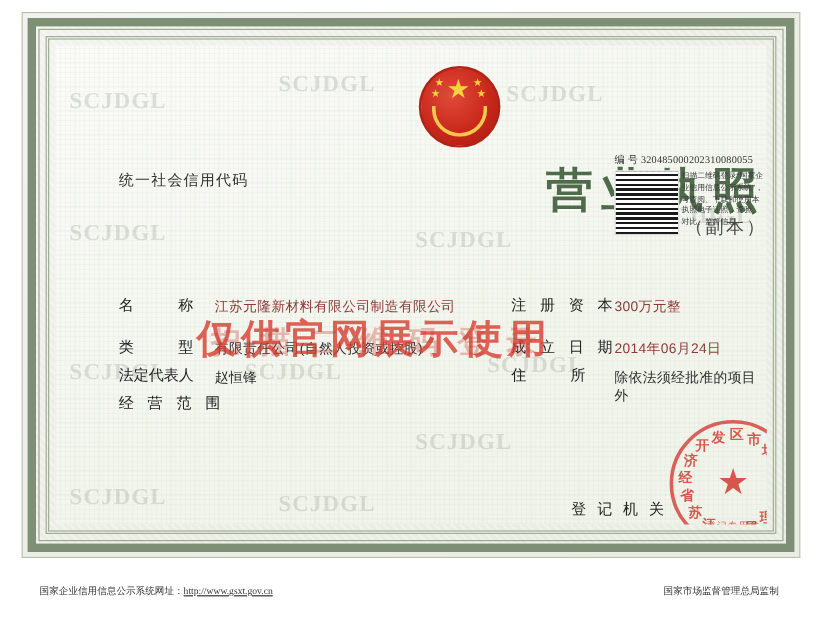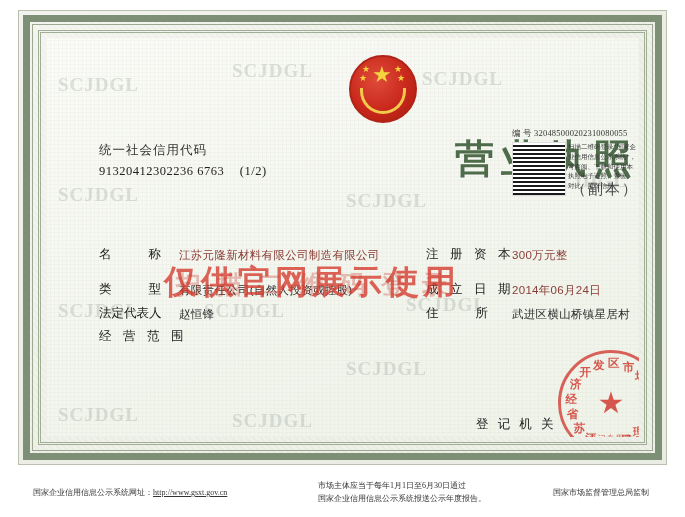--- a/index.html
+++ b/index.html
@@ -380,24 +380,20 @@
         <div class="star-s s1">★</div>
         <div class="star-s s2">★</div>
         <div class="star-s s3">★</div>
         <div class="star-s s4">★</div>
       </div>
 
       <div class="title">营业执照</div>
       <div class="subtitle">（副本）</div>
 
       <div class="code-label">统一社会信用代码</div>
-      <div class="code-value">
-        <span>91320412302236 6763</span>
-        <span class="frac">(1/2)</span>
-      </div>
 
       <div class="serial">
         <span>编 号</span>
         <span>320485000202310080055</span>
       </div>
       <div class="qr"></div>
       <div class="qr-note">扫描二维码登录“国家企业信用信息公示系统”，可查阅、下载和使用本执照电子证照，查验、对比、监督信息。</div>
 
       <div class="field-label" style="left:53px; top:208px;">名　　称</div>
       <div class="field-value red" style="left:133px; top:210px;">江苏元隆新材料有限公司制造有限公司</div>
@@ -410,21 +406,21 @@
 
       <div class="field-label" style="left:53px; top:290px; letter-spacing:2px;">经 营 范 围</div>
 
       <div class="field-label" style="left:380px; top:208px; letter-spacing:2px;">注 册 资 本</div>
       <div class="field-value red" style="left:466px; top:210px;">300万元整</div>
 
       <div class="field-label" style="left:380px; top:243px; letter-spacing:2px;">成 立 日 期</div>
       <div class="field-value red" style="left:466px; top:245px;">2014年06月24日</div>
 
       <div class="field-label" style="left:380px; top:267px; letter-spacing:4px;">住　　所</div>
-      <div class="field-value" style="left:466px; top:269px;">武进区横山桥镇星居村</div>
+      <div class="field-value" style="left:466px; top:269px;">除依法须经批准的项目外</div>
 
       <div class="overlay-stamp">仅供官网展示使用</div>
       <div class="overlay-stamp2">扫描二维码登录</div>
 
       <div class="reg-auth">登 记 机 关</div>
 
       <div class="seal">
         <div class="seal-star">★</div>
         <div class="ch" style="transform: rotate(-150deg) translate(0,-40px) rotate(150deg);">江</div>
         <div class="ch" style="transform: rotate(-128deg) translate(0,-40px) rotate(128deg);">苏</div>
@@ -441,19 +437,15 @@
         <div class="ch" style="transform: rotate(158deg) translate(0,-40px) rotate(-158deg);">局</div>
         <div class="bottom-txt">登记专用章</div>
       </div>
 
     </div>
   </div>
 
   <div class="foot foot-left">
     <span>国家企业信用信息公示系统网址：</span><span class="foot-underline">http://www.gsxt.gov.cn</span>
   </div>
-  <div class="foot foot-center">
-    <div>市场主体应当于每年1月1日至6月30日通过</div>
-    <div>国家企业信用信息公示系统报送公示年度报告。</div>
-  </div>
   <div class="foot foot-right">国家市场监督管理总局监制</div>
 
 </div>
 
 </body></html>

